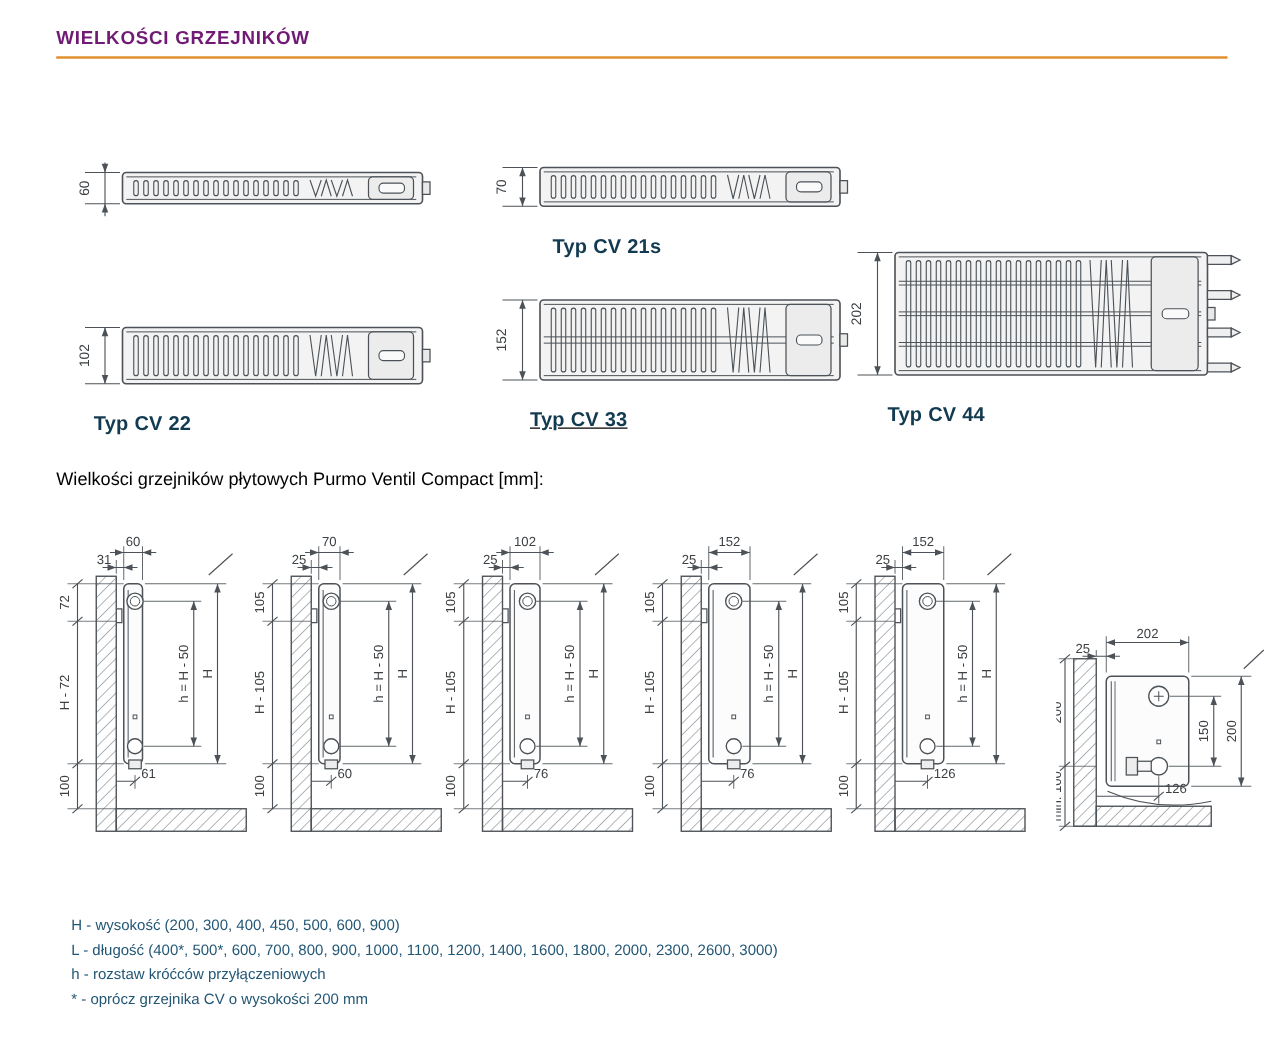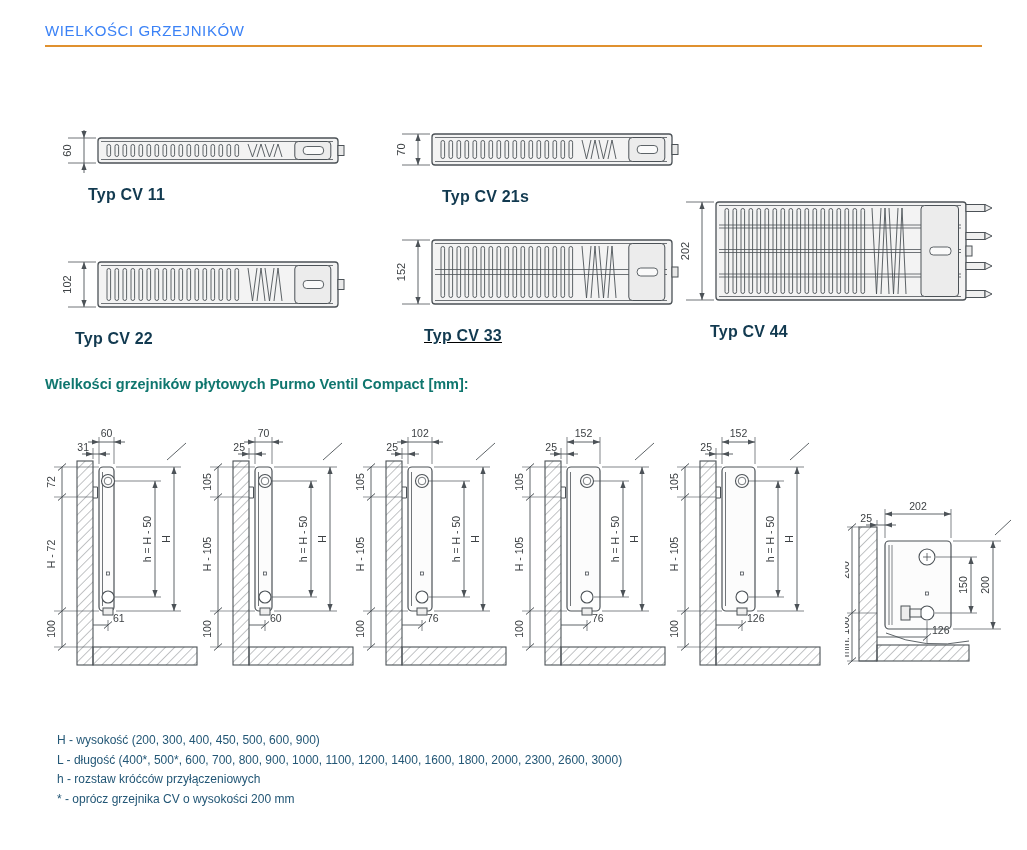--- a/index.html
+++ b/index.html
@@ -1,21 +1,21 @@
 <!DOCTYPE html>
 <html><head>
 <meta charset="utf-8">
 <style>
   html,body{margin:0;padding:0;background:#ffffff;}
   body{width:1027px;height:850px;position:relative;font-family:"Liberation Sans",sans-serif;overflow:hidden;}
   .abs{position:absolute;}
-  .page-title{font-size:15px;font-weight:400;letter-spacing:.6px;color:#3b82f6;}
+  .page-title{font-size:15px;font-weight:700;letter-spacing:.6px;color:#701a75;}
   .title-rule{border-top:2px solid #E0912F;height:0;}
   .type-label{font-size:16px;font-weight:bold;color:#123A50;letter-spacing:.2px;}
-  .section-heading{font-size:14.5px;font-weight:bold;color:#0f766e;}
+  .section-heading{font-size:14.5px;font-weight:normal;color:#000000;}
   .footnotes{list-style:none;margin:0;padding:0;}
   .footnotes li{font-size:12px;color:#235776;line-height:19.5px;white-space:nowrap;}
   figure{margin:0;}
   .drw svg text{font-family:"Liberation Sans",sans-serif;fill:#3d4144;}
   .cs-caption{display:block;margin-top:9px;}
 </style>
 </head>
 <body>
 
 <div class="abs page-title" style="left:45px;top:22px;">WIELKOŚCI GRZEJNIKÓW</div>
@@ -48,21 +48,20 @@
         <rect x="236.79999999999998" y="11.5" width="36" height="18" rx="3.5" fill="#ececec" stroke="#4C5257" stroke-width="1"></rect>
         <rect x="245.2" y="16.5" width="20.400000000000002" height="8" rx="3.5" fill="#fafafa" stroke="#4C5257" stroke-width="0.9"></rect>
         <rect x="280" y="15.5" width="6" height="10" fill="#e9e9e9" stroke="#4C5257" stroke-width="1"></rect>
         <line x1="38" y1="8" x2="10" y2="8" stroke="#4C5257" stroke-width="0.8"></line>
         <line x1="38" y1="33" x2="10" y2="33" stroke="#4C5257" stroke-width="0.8"></line>
         <line x1="26" y1="-3" x2="26" y2="44" stroke="#4C5257" stroke-width="0.9"></line>
         <polygon points="26,8 23.4,1 28.6,1" fill="#4C5257"></polygon>
         <polygon points="26,33 23.4,40 28.6,40" fill="#4C5257"></polygon>
         <text x="13" y="20.5" font-size="11" text-anchor="middle" transform="rotate(-90 13 20.5)">60</text>
       </svg></div>
-  <figcaption class="type-label cs-caption" style="margin-left:30px;">Typ CV 11</figcaption>
 </figure>
 <figure class="abs drw" style="left:392px;top:126px;">
   <div id="cs1"><svg width="320" height="49" viewBox="0 0 320 49">
         <rect x="40" y="8" width="240" height="31" rx="3" fill="#F3F3F3" stroke="#4C5257" stroke-width="1.3"></rect>
         <line x1="43" y1="11.5" x2="275" y2="11.5" stroke="#4C5257" stroke-width="0.8"></line>
         <line x1="43" y1="35.5" x2="275" y2="35.5" stroke="#4C5257" stroke-width="0.8"></line>
         <rect x="49" y="14.5" width="3.6" height="18" rx="1.8" fill="none" stroke="#4C5257" stroke-width="0.9"></rect>
         <rect x="57" y="14.5" width="3.6" height="18" rx="1.8" fill="none" stroke="#4C5257" stroke-width="0.9"></rect>
         <rect x="65" y="14.5" width="3.6" height="18" rx="1.8" fill="none" stroke="#4C5257" stroke-width="0.9"></rect>
         <rect x="73" y="14.5" width="3.6" height="18" rx="1.8" fill="none" stroke="#4C5257" stroke-width="0.9"></rect>

